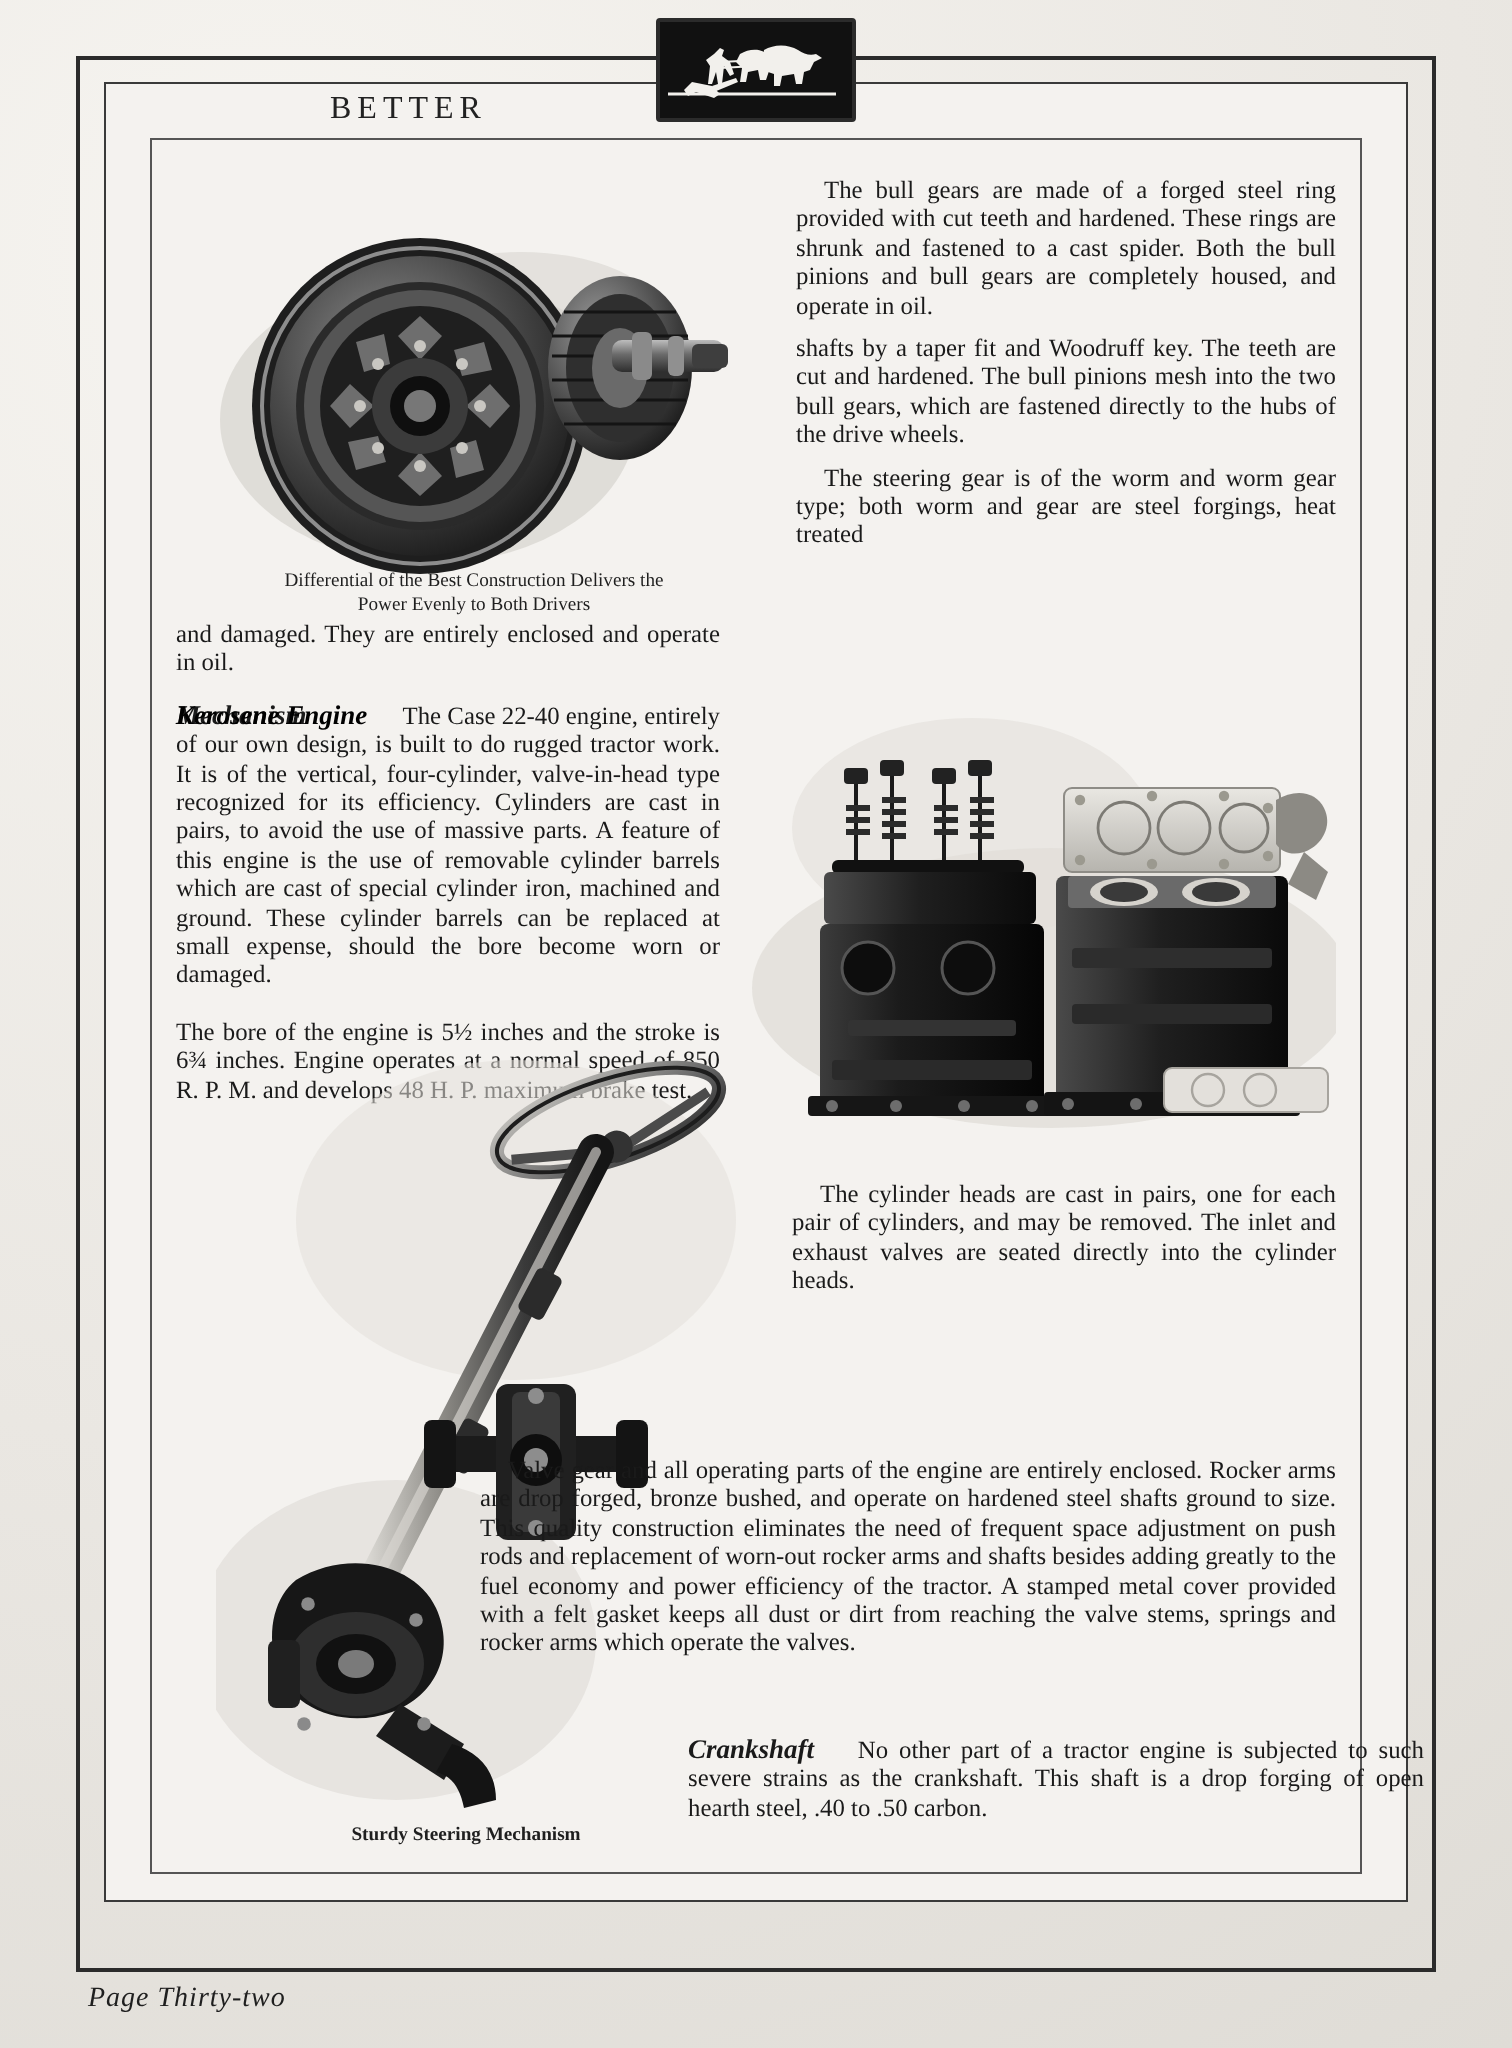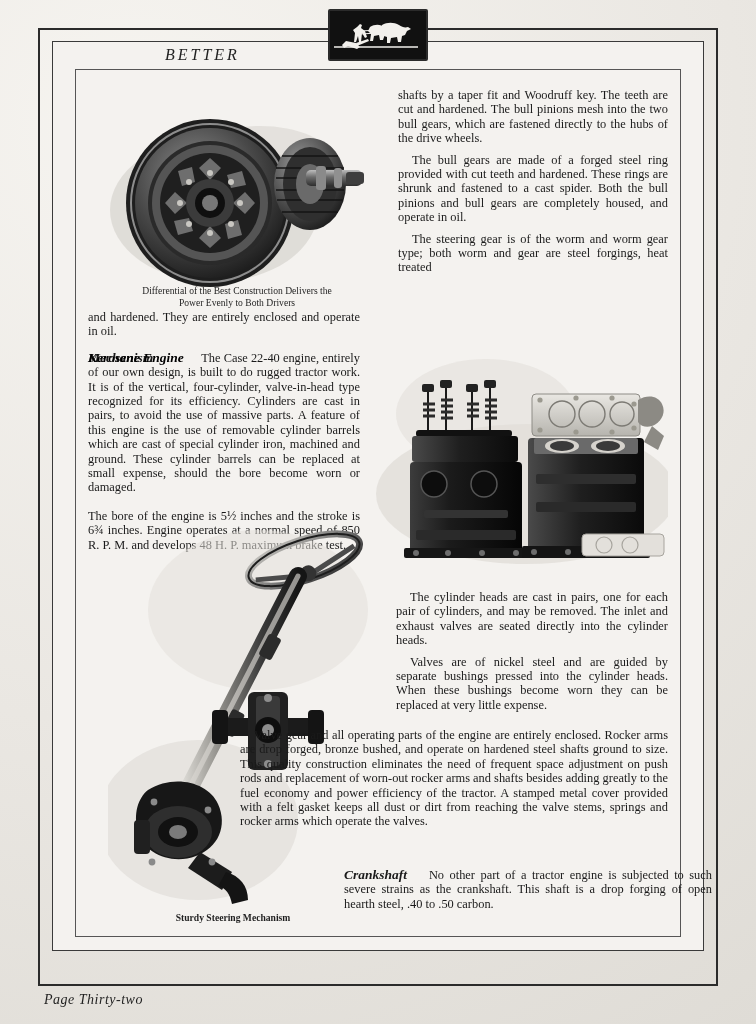--- a/index.html
+++ b/index.html
@@ -53,21 +53,20 @@
     align-items: center;
     justify-content: space-between;
     box-sizing: border-box;
   }
   .header-word {
     font-family: "Liberation Serif", serif;
     font-size: 16px;
     letter-spacing: 3px;
     color: #222;
     font-weight: 400;
-    font-style: italic;
   }
   .header-left { padding-left: 90px; }
   .header-right { padding-right: 90px; }
   .header-emblem {
     position: absolute;
     left: 50%;
     top: 9px;
     transform: translateX(-50%);
     width: 96px; height: 48px;
     background: #111;
@@ -241,27 +240,27 @@
           <rect x="236" y="74" width="18" height="12" rx="3" fill="#3e3e3e"></rect>
         </g>
       </svg>
     </div>
     <div class="caption" style="position:absolute; left:18px; top:197px; width:262px;">
       <span>Differential of the Best Construction Delivers the</span><br>
       <span>Power Evenly to Both Drivers</span>
     </div>
 
     <div class="text-block" style="left:310px; top:0px; width:270px;">
+      <p class="body">The bull gears are made of a forged steel ring provided with cut teeth and hardened. These rings are shrunk and fastened to a cast spider. Both the bull pinions and bull gears are completely housed, and operate in oil.</p>
       <p class="body noind">shafts by a taper fit and Woodruff key. The teeth are cut and hardened. The bull pinions mesh into the two bull gears, which are fastened directly to the hubs of the drive wheels.</p>
-      <p class="body">The bull gears are made of a forged steel ring provided with cut teeth and hardened. These rings are shrunk and fastened to a cast spider. Both the bull pinions and bull gears are completely housed, and operate in oil.</p>
       <p class="body">The steering gear is of the worm and worm gear type; both worm and gear are steel forgings, heat treated</p>
     </div>
 
     <div class="text-block" style="left:0px; top:222px; width:272px;">
-      <p class="body noind">and hardened. They are entirely enclosed and operate in oil.</p>
+      <p class="body noind">and damaged. They are entirely enclosed and operate in oil.</p>
       <p class="body noind" style="margin-top:12px;">
         <span class="runhead">Mechanism</span>
         <span style="display:inline-block;width:42px;"></span>
         <span>The Case 22-40 engine, entirely of our own design, is built to do rugged tractor work. It is of the vertical, four-cylinder, valve-in-head type recognized for its efficiency. Cylinders are cast in pairs, to avoid the use of massive parts. A feature of this engine is the use of removable cylinder barrels which are cast of special cylinder iron, machined and ground. These cylinder barrels can be replaced at small expense, should the bore become worn or damaged.</span>
       </p>
       <p class="body noind" style="margin-top:14px;">The bore of the engine is 5½ inches and the stroke is 6¾ inches. Engine operates at a normal speed of 850 R. P. M. and develops 48 H. P. maximum brake test.</p>
     </div>
 
     <div style="position:absolute; left:0px; top:262px;" class="runhead">Kerosene Engine</div>
 
@@ -452,21 +451,20 @@
           <rect x="40" y="-16" width="16" height="34" rx="4" fill="#141414"></rect>
         </g>
       </svg>
     </div>
     <div class="caption bold" style="position:absolute; left:20px; top:824px; width:250px;">
       <span>Sturdy Steering Mechanism</span>
     </div>
 
     <div class="text-block" style="left:308px; top:502px; width:272px;">
       <p class="body">The cylinder heads are cast in pairs, one for each pair of cylinders, and may be removed. The inlet and exhaust valves are seated directly into the cylinder heads.</p>
-      <p class="body">Valves are of nickel steel and are guided by separate bushings pressed into the cylinder heads. When these bushings become worn they can be replaced at very little expense.</p>
     </div>
 
     <div class="text-block" style="left:152px; top:640px; width:428px;">
       <p class="body">Valve gear and all operating parts of the engine are entirely enclosed. Rocker arms are drop forged, bronze bushed, and operate on hardened steel shafts ground to size. This quality construction eliminates the need of frequent space adjustment on push rods and replacement of worn-out rocker arms and shafts besides adding greatly to the fuel economy and power efficiency of the tractor. A stamped metal cover provided with a felt gasket keeps all dust or dirt from reaching the valve stems, springs and rocker arms which operate the valves.</p>
     </div>
 
     <div class="text-block" style="left:212px; top:780px; width:368px;margin-left:44px;">
       <p class="body noind">
         <span class="runhead">Crankshaft</span>
         <span>&nbsp;&nbsp;</span>

